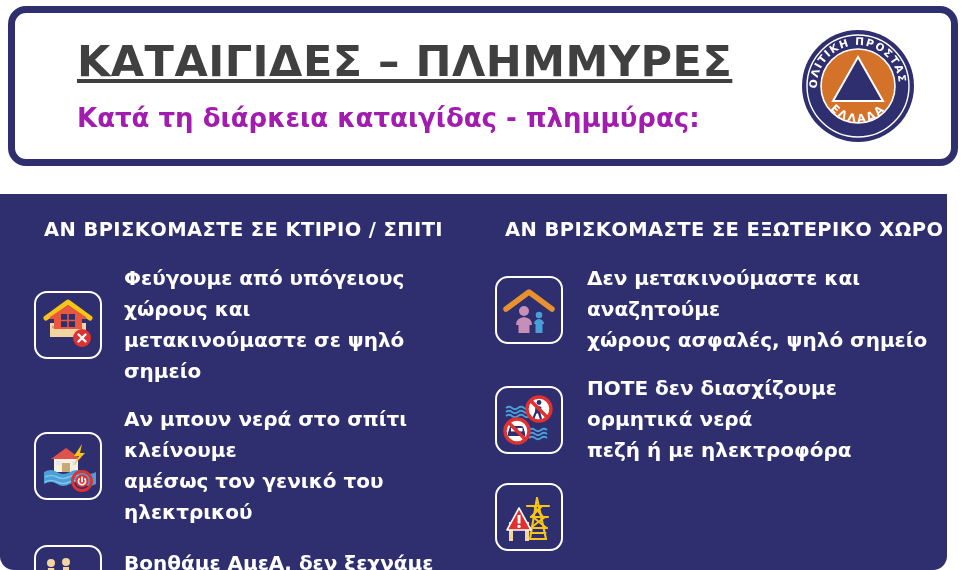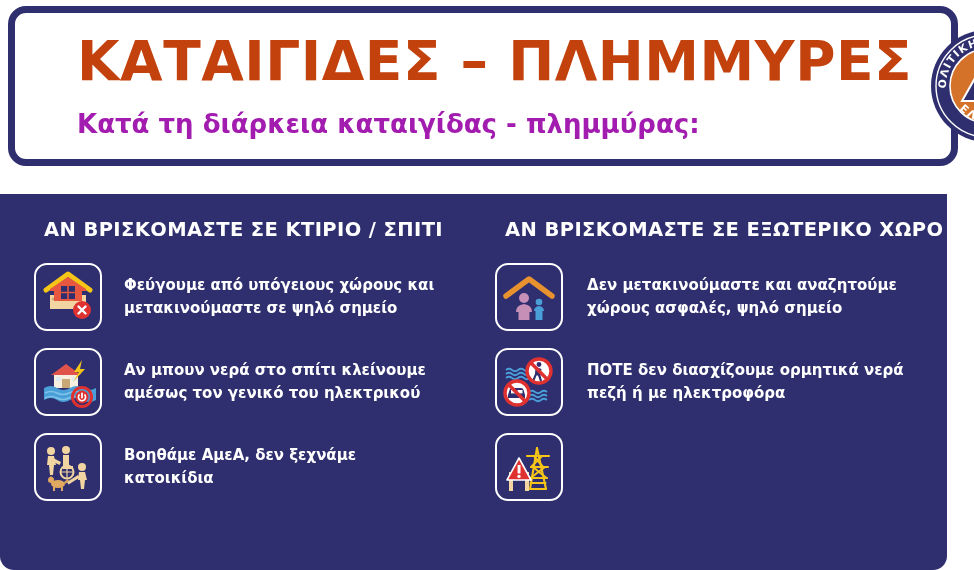--- a/index.html
+++ b/index.html
@@ -19,26 +19,27 @@
     border:7px solid #2f2f6f;
     border-radius:18px;
     display:flex;align-items:center;
   }
   .header-text{
     flex:1 1 auto;
     padding-left:62px;
     display:flex;flex-direction:column;justify-content:center;
   }
   .title{
-    color:#c2410c;
-    font-size:55px;
+    color:#404040;
+    font-size:43px;
     font-weight:bold;
     letter-spacing:0.5px;
     line-height:1.05;
     white-space:nowrap;
+    text-decoration:underline;
   }
   .subtitle{
     color:#a21caf;
     font-size:26px;
     font-weight:bold;
     margin-top:18px;
     white-space:nowrap;
   }
   .logo-wrap{
     flex:0 0 auto;
@@ -86,21 +87,21 @@
     width:68px;height:68px;
     box-sizing:border-box;
     border:2.5px solid #ffffff;
     border-radius:13px;
     background:#2f2f6f;
     display:flex;align-items:center;justify-content:center;
     overflow:hidden;
   }
   .row-text{
     color:#ffffff;
-    font-size:15px;
+    font-size:20px;
     font-weight:bold;
     line-height:1.55;
     margin-left:22px;
     max-width:330px;
   }
   .panel-right .row-text{max-width:345px;margin-left:24px;}
   .row-text span{display:block;}
 </style>
 </head>
 <body>

